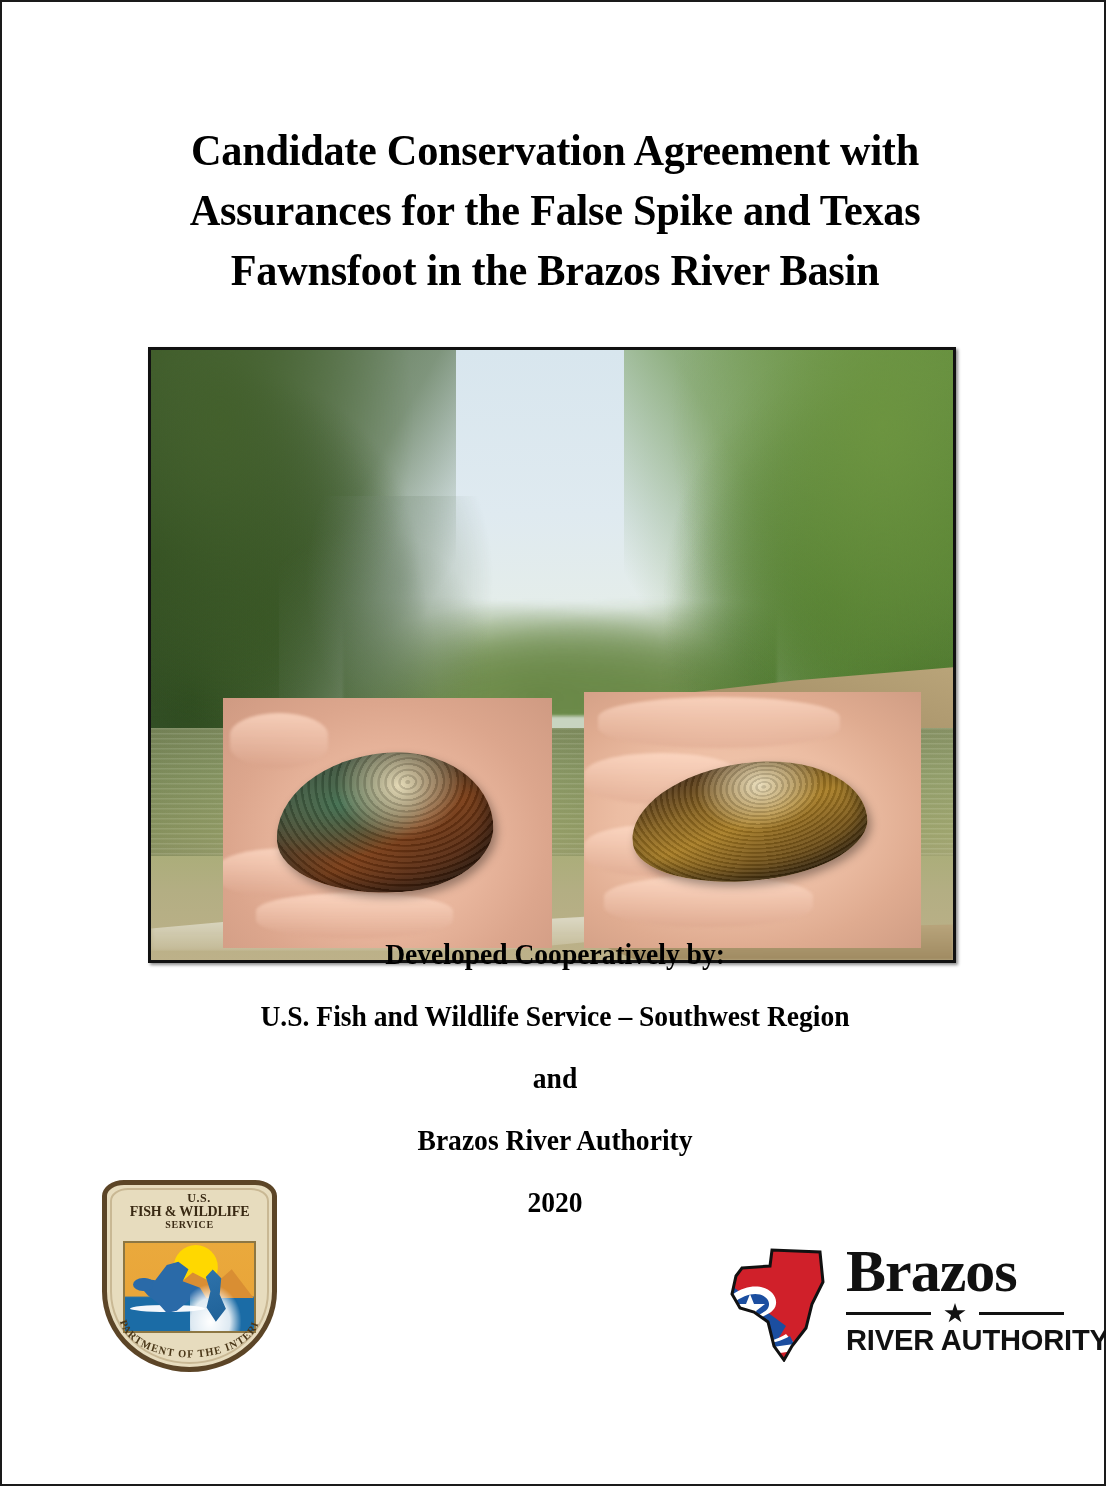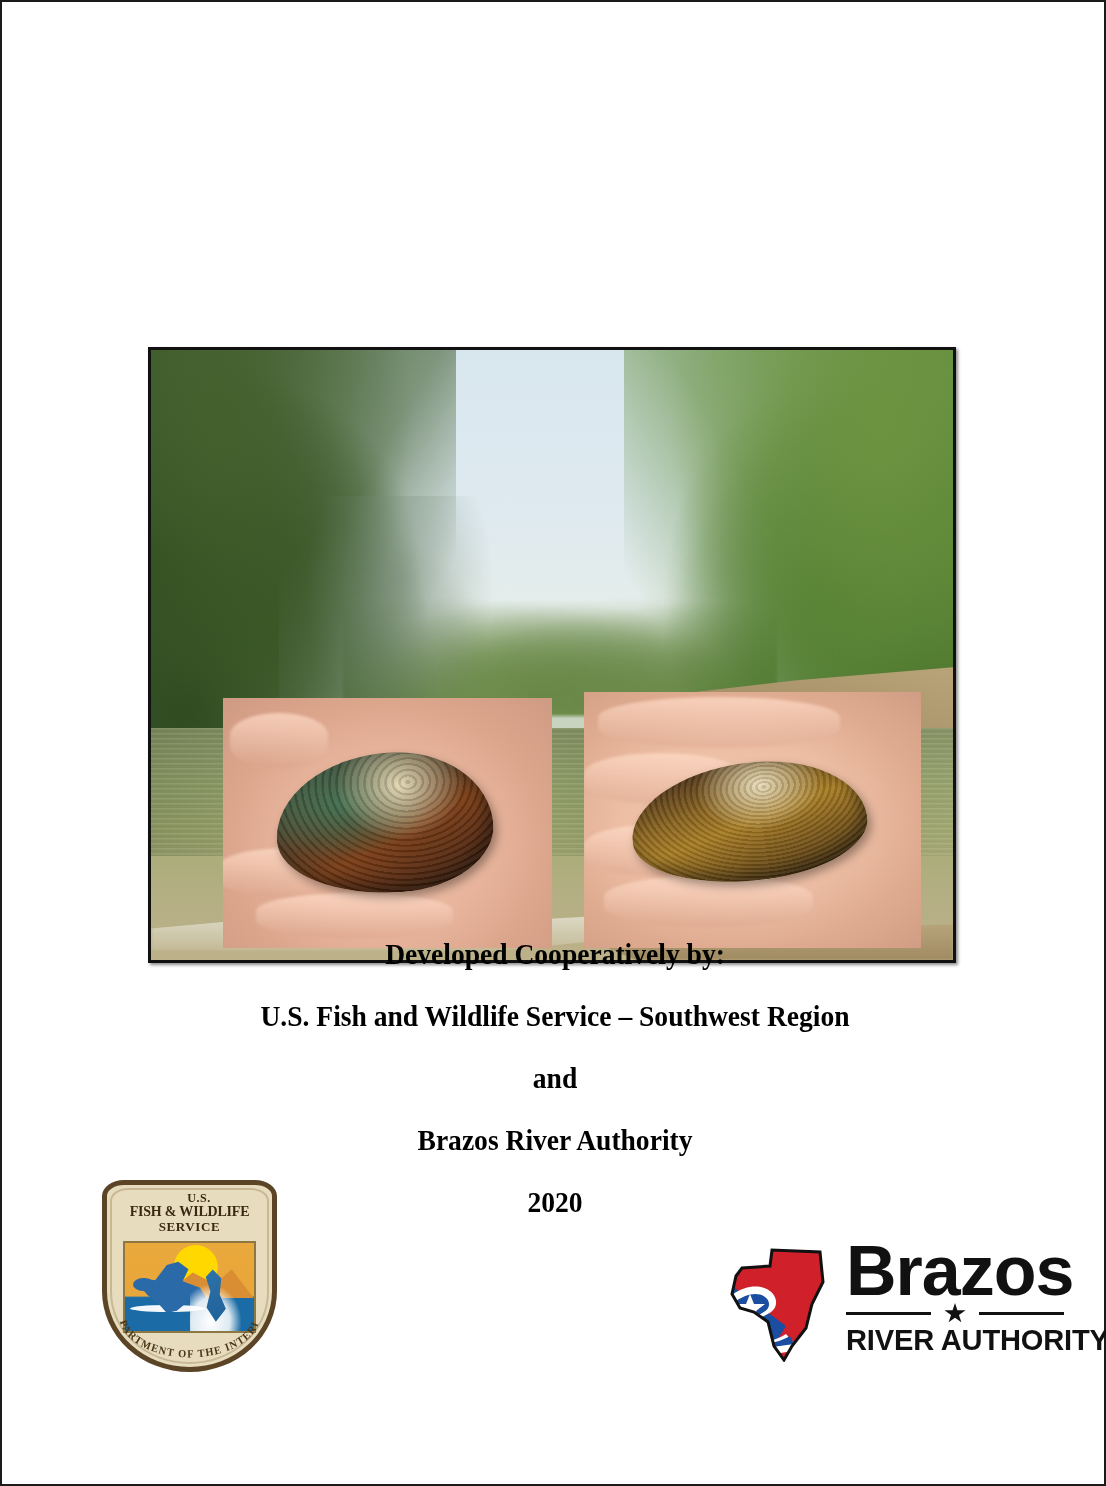--- a/index.html
+++ b/index.html
@@ -291,21 +291,21 @@
     position: absolute;
     left: 0; right: 0; top: 7px;
     text-align: center;
     font-family: "Liberation Serif", "DejaVu Serif", serif;
     font-weight: bold;
     color: #3a2a14;
     line-height: 1.06;
   }
   .fws-t1 { font-size: 12px; letter-spacing: 0.5px; padding-left: 19px; }
   .fws-t2 { font-size: 14px; letter-spacing: -0.2px; }
-  .fws-t3 { font-size: 13px; letter-spacing: 0.6px; }
+  .fws-t3 { font-size: 10px; letter-spacing: 0.6px; }
   .fws-scene {
     position: absolute;
     left: 16px; right: 16px;
     top: 56px; height: 92px;
     border: 2px solid #8d7743;
     box-sizing: border-box;
     overflow: hidden;
     background: linear-gradient(180deg, #eaa93c 0%, #e9a63a 52%, #e9a63a 60%, #1e6ea8 62%, #1a67a0 100%);
   }
   .fws-sun {
@@ -390,23 +390,23 @@
     position: absolute;
     left: 0; top: 2px;
     width: 112px; height: 120px;
   }
   .bra-text {
     position: absolute;
     left: 122px; top: 0;
     width: 218px;
   }
   .bra-word {
-    font-family: Liberation Sans, sans-serif;
+    font-family: Liberation Serif, serif;
     font-weight: bold;
-    font-size: 70px;
+    font-size: 60px;
     line-height: 62px;
     letter-spacing: -1px;
     color: #111;
   }
   .bra-divider {
     position: relative;
     height: 20px;
     margin-top: 1px;
   }
   .bra-divider .rule {
@@ -435,20 +435,25 @@
     transform: scaleX(0.97);
     transform-origin: left center;
     white-space: nowrap;
   }
 </style>
 </head>
 <body>
 
 <div class="page">
 
+  <div class="title-block">
+    <div class="title-line">Candidate Conservation Agreement with</div>
+    <div class="title-line">Assurances for the False Spike and Texas</div>
+    <div class="title-line">Fawnsfoot in the Brazos River Basin</div>
+  </div>
 
   <div class="photo-frame">
     <div class="photo-inner">
       <div class="sky"></div>
       <div class="treeline-far"></div>
       <div class="forest-left"></div>
       <div class="branch-left"></div>
       <div class="forest-right"></div>
       <div class="bank-right"></div>
       <div class="bank-left"></div>

